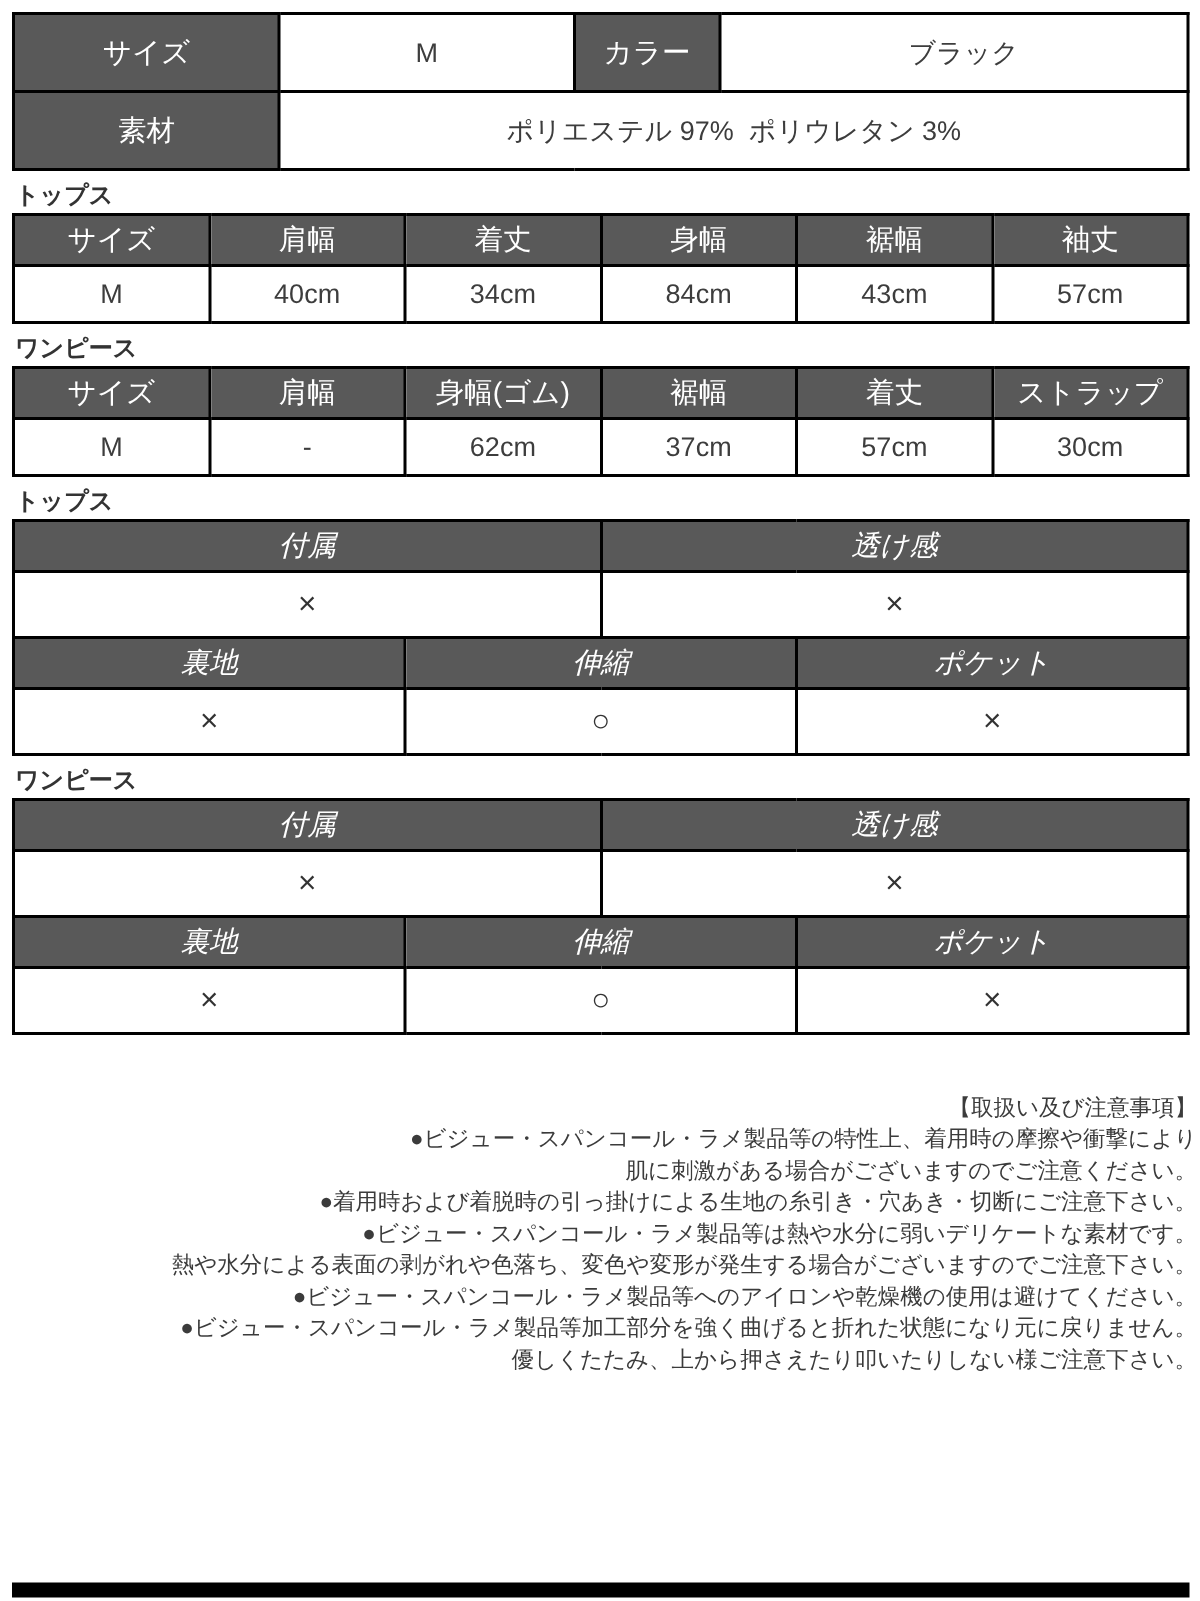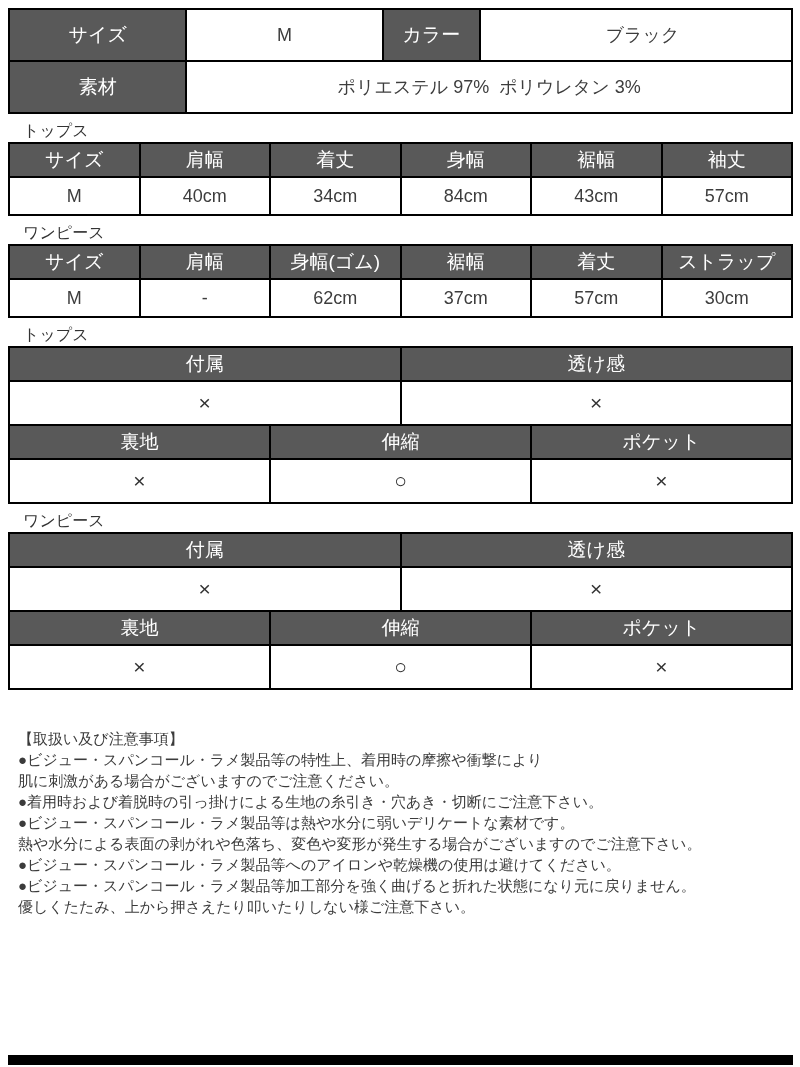--- a/index.html
+++ b/index.html
@@ -44,36 +44,38 @@
   .spec-table th, .spec-table td { height: 50px; }
   .spec-table .col-label1 { width: 23%; }
   .spec-table .col-value1 { width: 25.5%; }
   .spec-table .col-label2 { width: 12.5%; font-family: Liberation Mono, monospace; }
   .spec-table .col-value2 { width: 39%; padding-left: 13px; }
   .spec-table .material-value { white-space: pre-wrap; }
   
   .section-label {
     font-size: 16px;
     color: #333333;
-    margin: 8px 0 2px 15px;
+    margin: 8px 0 2px 2px;
     line-height: 18px;
+    font-weight: bold;
   }
   
   .measure-table th { height: 32px; }
   .measure-table td { height: 36px; }
   
-  .feature-table th { height: 32px; font-size: 19px; }
+  .feature-table th { height: 32px; font-size: 19px; font-style: italic; }
   .feature-table td { height: 42px; font-size: 21px; color: #333333; }
   
   .care-notes {
     margin: 38px 0 0 10px;
     font-size: 15px;
     line-height: 21px;
     color: #3b3b3b;
     width: 780px;
+    text-align: right;
   }
   .care-notes div { white-space: pre-wrap; }
   
   .bottom-bar {
     position: absolute;
     left: 8px;
     width: 785px;
     bottom: 2px;
     height: 10px;
     background: #000000;

